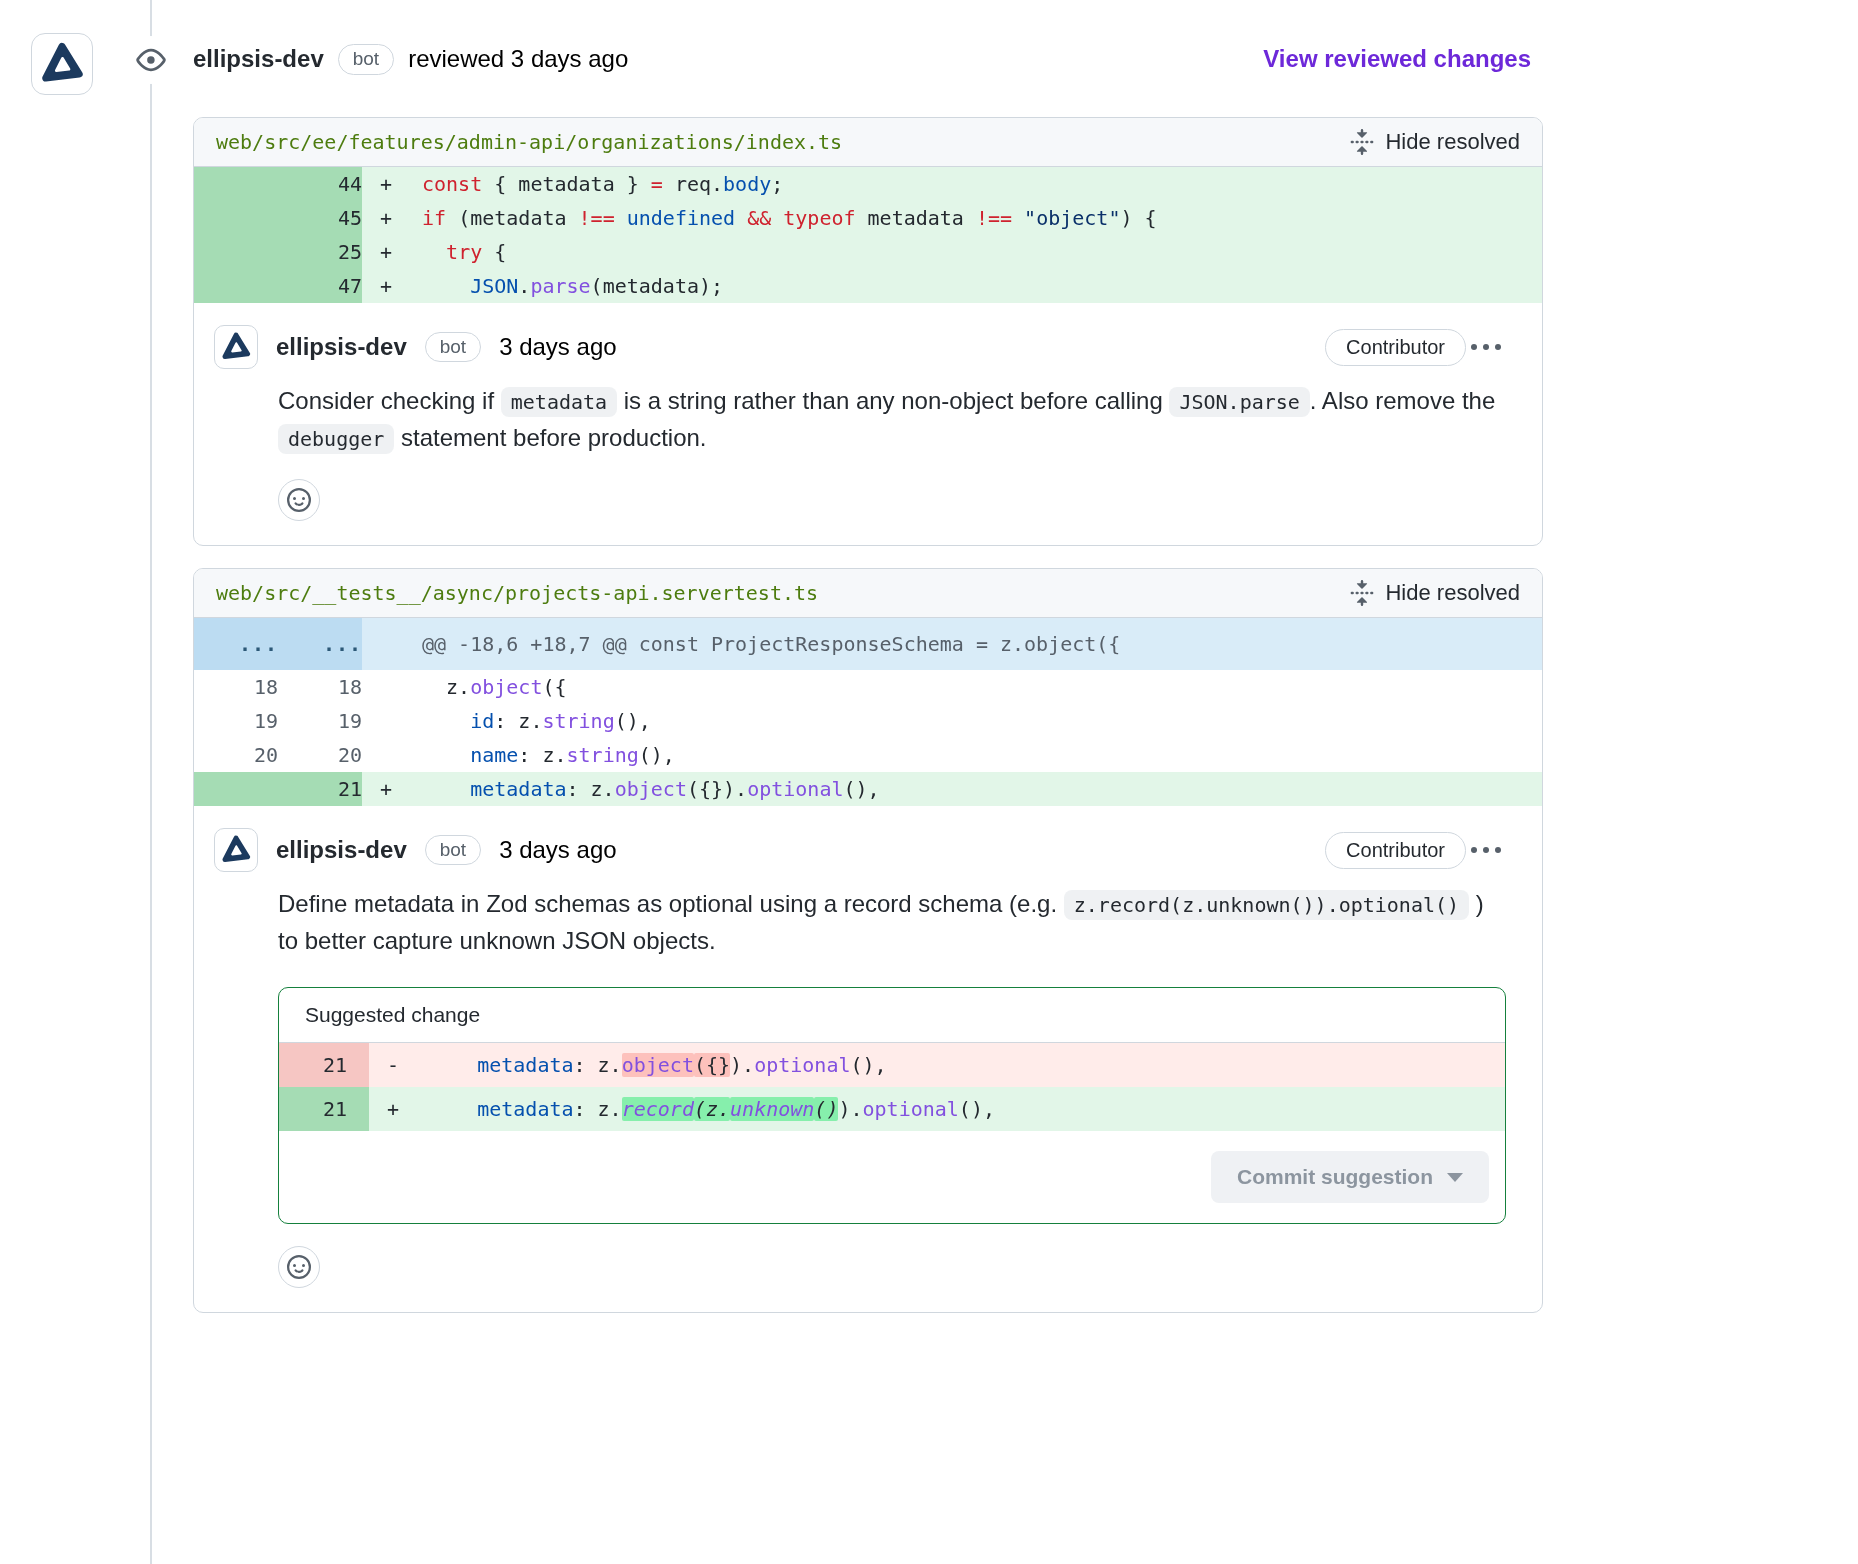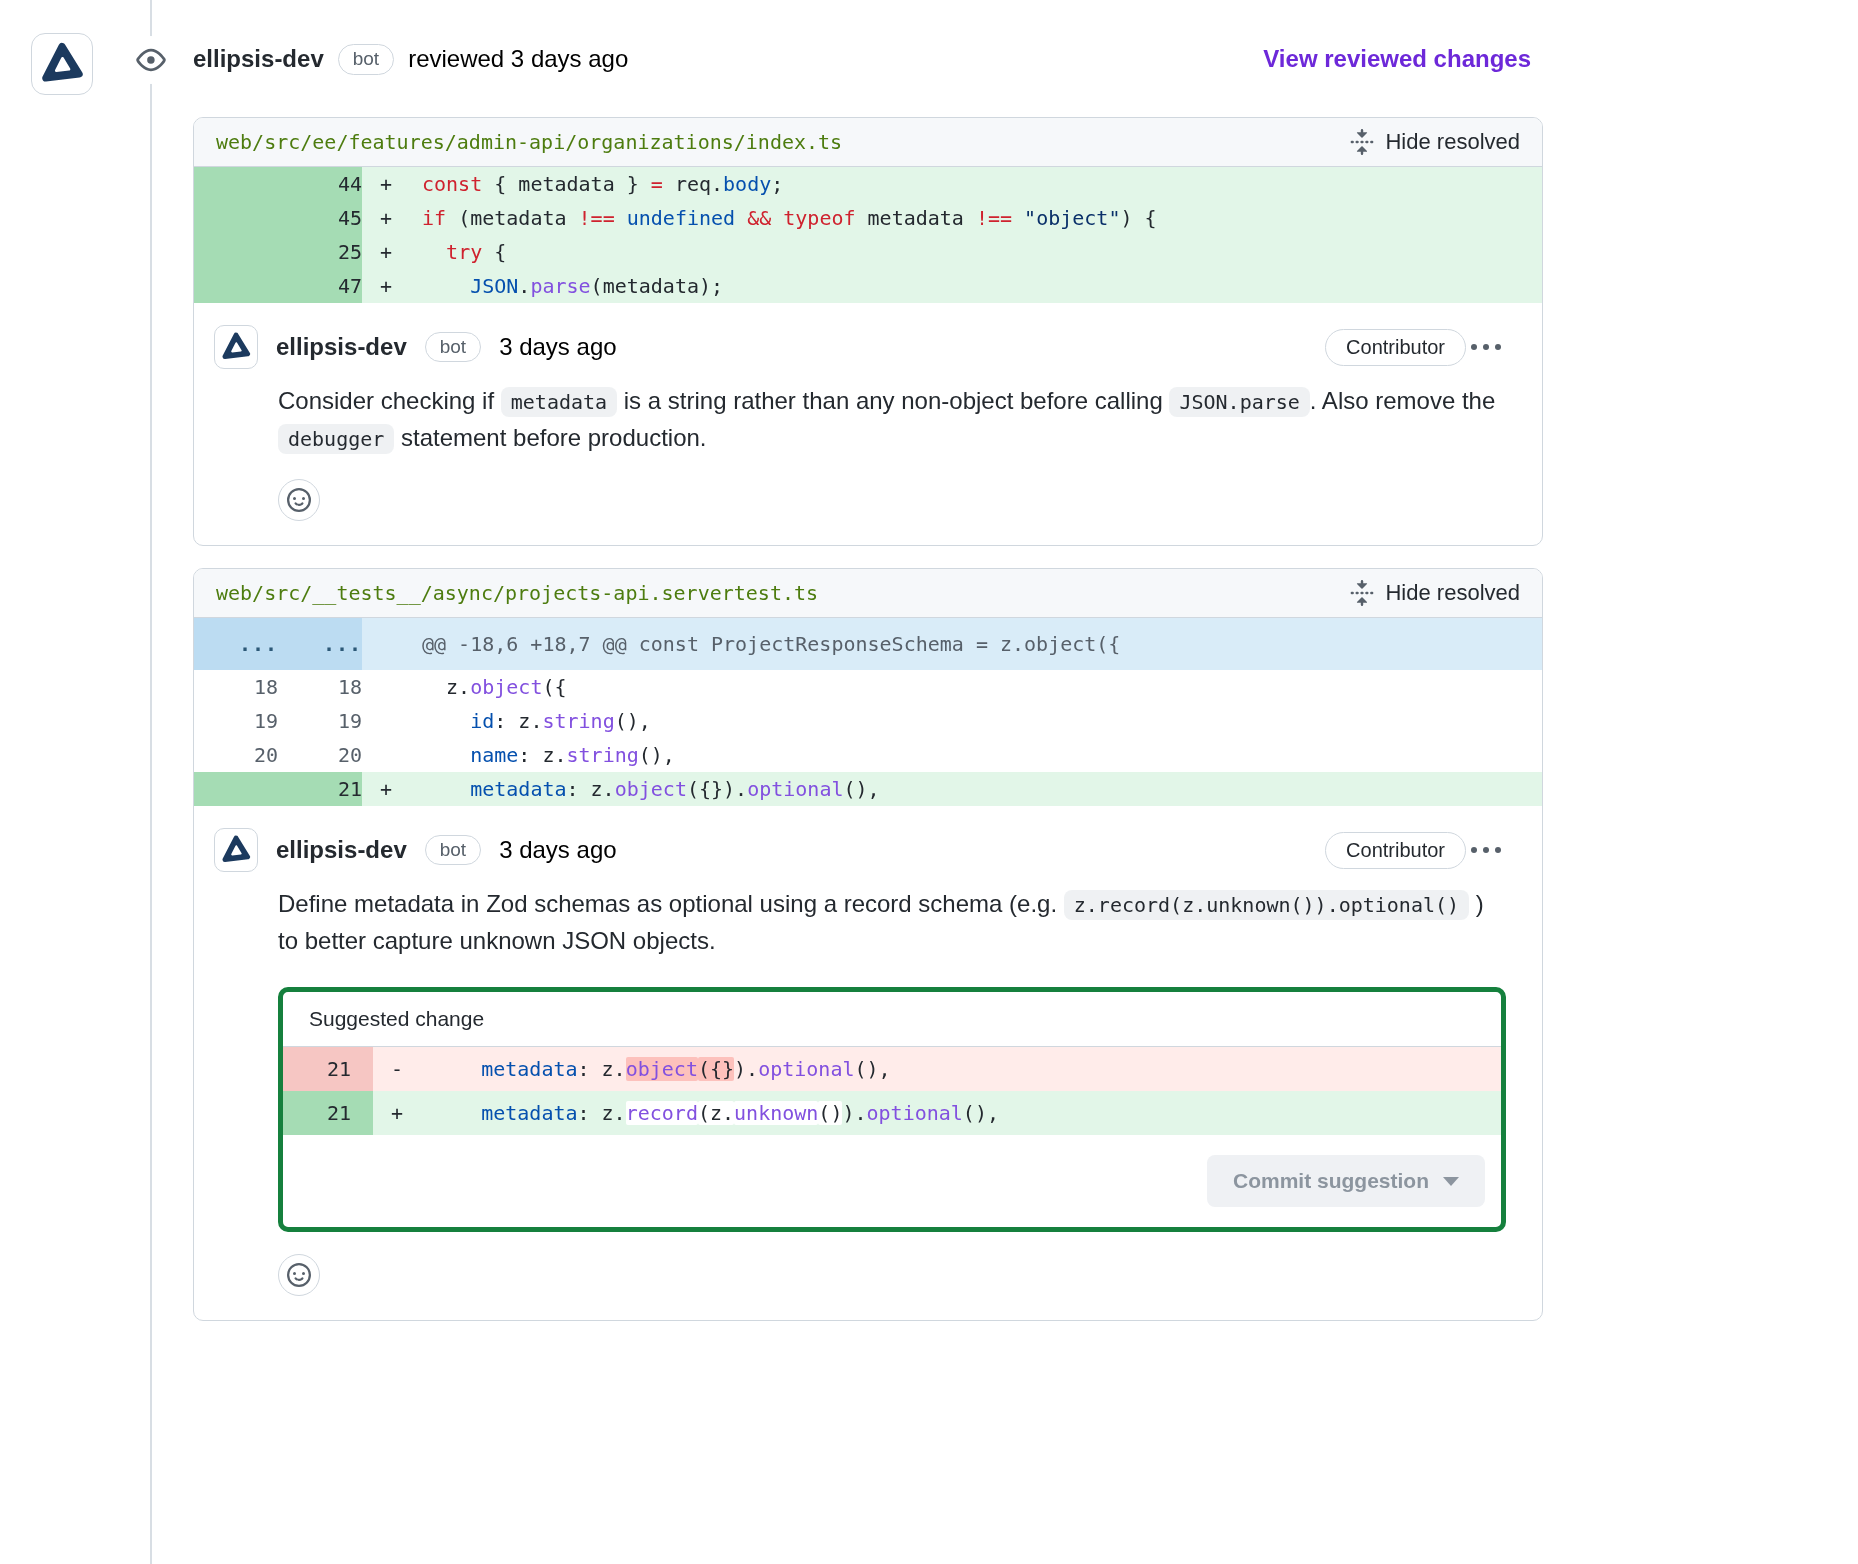--- a/index.html
+++ b/index.html
@@ -36,21 +36,21 @@
   .drow .sign { width:60px; flex:none; padding-left:18px; color:#24292f; }
   .drow .code { flex:1; white-space:pre; overflow:hidden; }
   .drow.add { background:#e2f6e8; }
   .drow.add .gut { background:#a5dcb4; color:#24292f; }
   .drow.del { background:#ffecea; }
   .drow.del .gut { background:#f6c6c3; color:#24292f; }
   .drow.hunk { background:#d9ecf8; height:52px; line-height:52px; color:#57606a; }
   .drow.hunk .gut { background:#bcdcf2; color:#2c5877; font-weight:700; letter-spacing:1px; }
   .drow.ctx { background:#fff; }
 
-  .drow.add .hl { background:#ffffff; border-radius:2px; }
+  .drow.add .hl { background:#86efac; border-radius:2px;font-style:italic; }
   .drow.del .hl { background:#fdc1bc; border-radius:2px; }
 
   .tk-k { color:#cf222e; }
   .tk-c { color:#0550ae; }
   .tk-f { color:#8250df; }
   .tk-s { color:#0a3069; }
   .tk-p { color:#24292f; }
   .tk-h { color:#57606a; }
 
   
@@ -63,21 +63,21 @@
   .kebab { background:none; border:none; cursor:pointer; display:flex; align-items:center; padding:4px; }
   .kebab svg { width:32px; height:10px; fill:#57606a; }
 
   .c-body { margin:14px 0 0 64px; font-size:24px; line-height:36px; color:#24292f; max-width:1230px; }
   .c-body code { font-family:"DejaVu Sans Mono", monospace; font-size:20px; background:rgba(175,184,193,0.2); border-radius:8px; padding:3px 10px; }
 
   .react { margin:22px 0 0 64px; width:42px; height:42px; border:1px solid #d0d7de; border-radius:50%; background:#fff; display:flex; align-items:center; justify-content:center; cursor:pointer; color:#57606a; }
   .react svg { width:24px; height:24px; fill:currentColor; }
 
   
-  .sugg { margin:28px 0 0 64px; border:5px solid #15803d; border-radius:10px; overflow:hidden; max-width:1232px; }
+  .sugg { margin:28px 0 0 64px; border:1px solid #15803d; border-radius:10px; overflow:hidden; max-width:1232px; }
   .sugg-head { padding:15px 26px; font-size:21px; color:#24292f; border-bottom:1px solid #d0d7de; }
   .sugg .drow { height:44px; line-height:44px; }
   .sugg .drow .gut { width:90px; padding-right:22px; }
   .sugg-foot { display:flex; justify-content:flex-end; padding:20px 16px; }
   .commit-btn { display:flex; align-items:center; gap:14px; background:#eff1f4; border:none; border-radius:8px; padding:14px 26px; font-family:"Liberation Sans", sans-serif; font-size:21px; font-weight:600; color:#8c959f; cursor:pointer; }
   .caret { width:0; height:0; border-left:8px solid transparent; border-right:8px solid transparent; border-top:9px solid #8c959f; display:inline-block; }
 </style>
 </head>
 <body>
 

